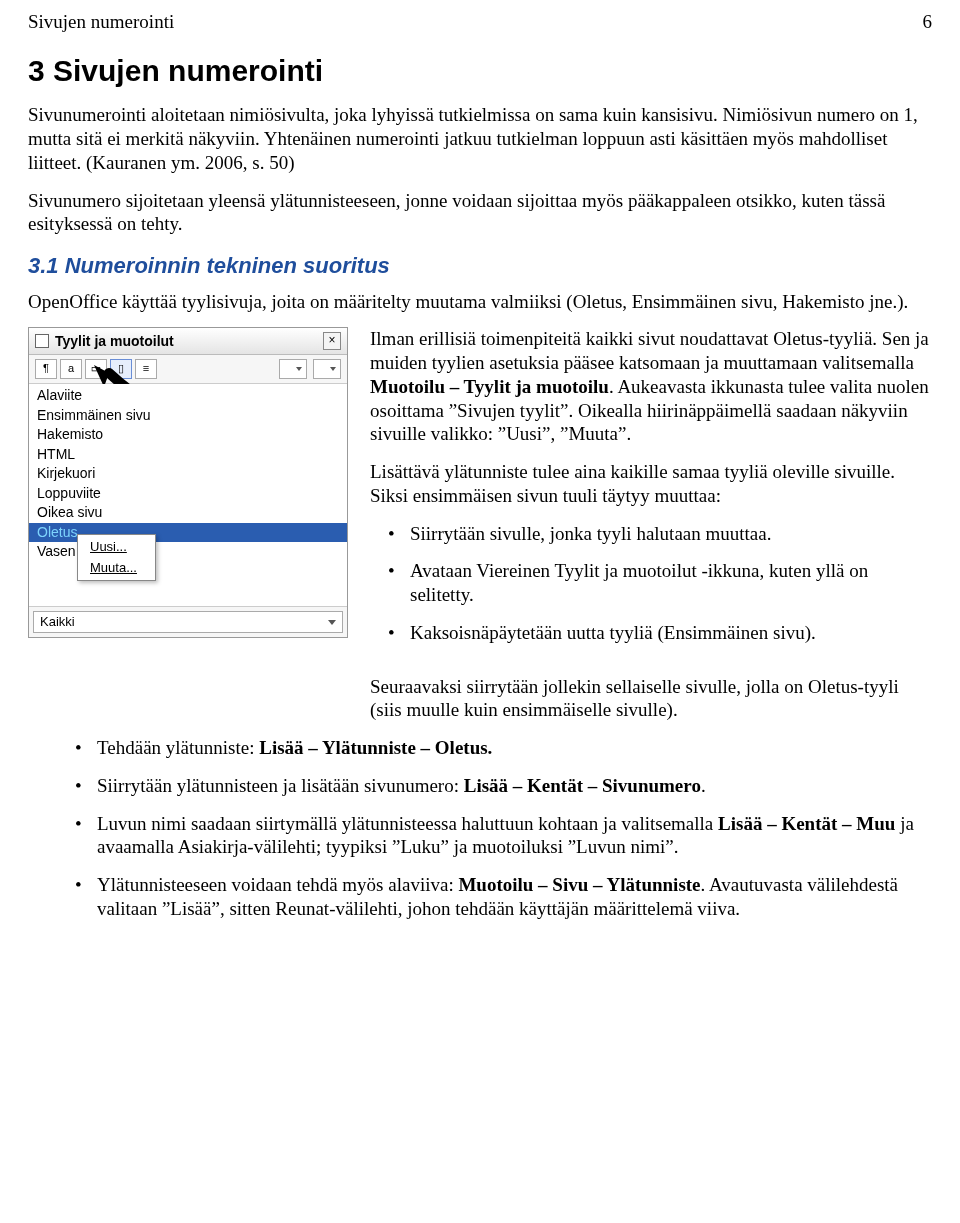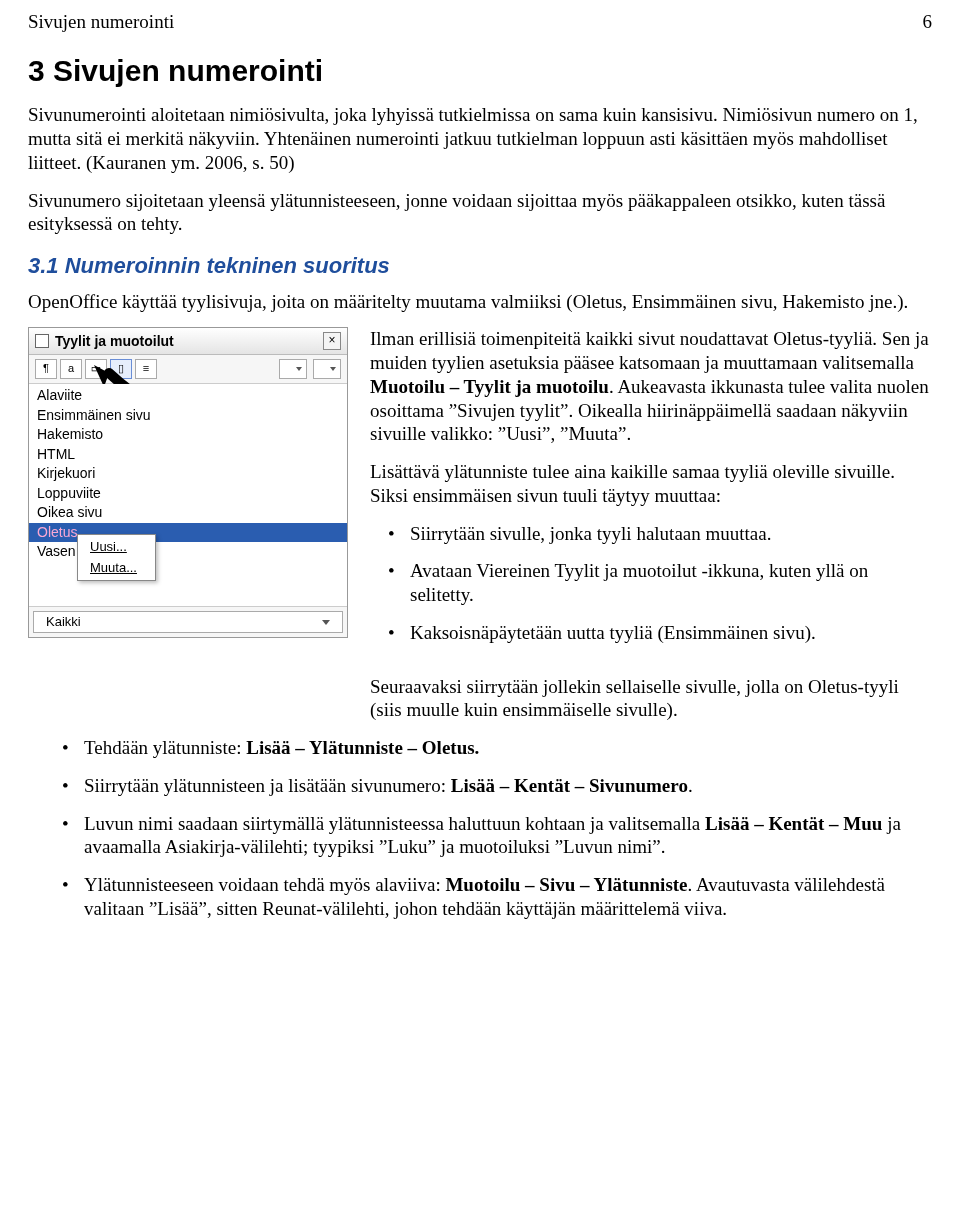--- a/index.html
+++ b/index.html
@@ -139,21 +139,21 @@
     padding: 2px 0 0 0;
     height: 220px;
     position: relative;
   }
   .fig-item {
     padding: 1px 8px;
     white-space: nowrap;
   }
   .fig-item.selected {
     background: #2a5db0;
-    color: #f9a8d4;
+    color: #7dd3fc;
   }
   .context-menu {
     position: absolute;
     left: 48px;
     top: 150px;
     background: #fff;
     border: 1px solid #888;
     box-shadow: 2px 2px 4px rgba(0,0,0,0.25);
     font-size: 13px;
     padding: 2px 0;
@@ -171,21 +171,21 @@
     padding: 4px;
   }
   .fig-select {
     width: 100%;
     height: 22px;
     border: 1px solid #aaa;
     background: #fff;
     display: flex;
     align-items: center;
     justify-content: space-between;
-    padding: 0 12px;
+    padding: 0 6px;
     box-sizing: border-box;
     font-size: 13px;
   }
   .fig-select::after {
     content: "";
     border-left: 4px solid transparent;
     border-right: 4px solid transparent;
     border-top: 5px solid #555;
   }
   .right-col {
@@ -195,20 +195,21 @@
     margin-bottom: 14px;
   }
   ul.body-list {
     margin: 0 0 14px 0;
     padding-left: 56px;
     list-style: none;
   }
   ul.body-list > li {
     position: relative;
     margin-bottom: 14px;
+    margin-left: 13px;
   }
   ul.body-list > li::before {
     content: "•";
     position: absolute;
     left: -22px;
     top: 0;
   }
   ul.inner-list {
     margin: 0 0 30px 0;
     padding-left: 40px;

